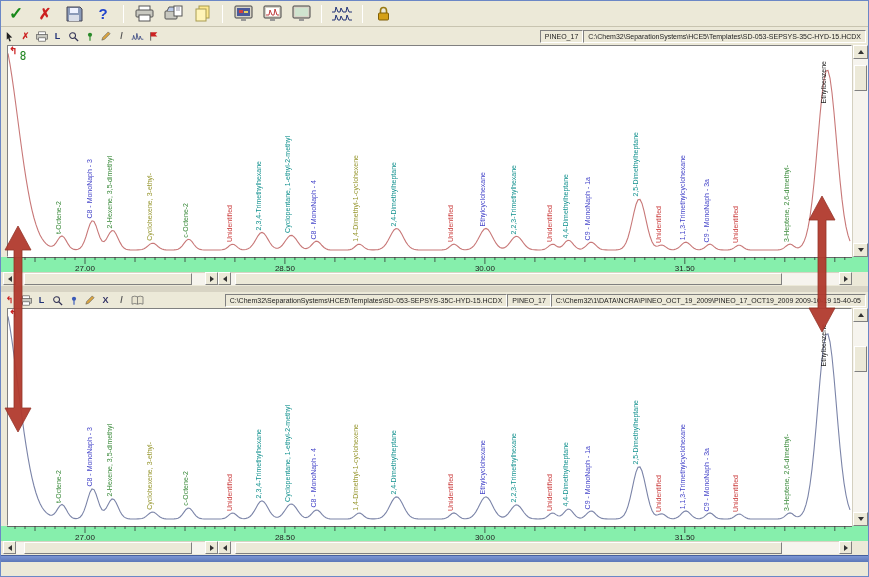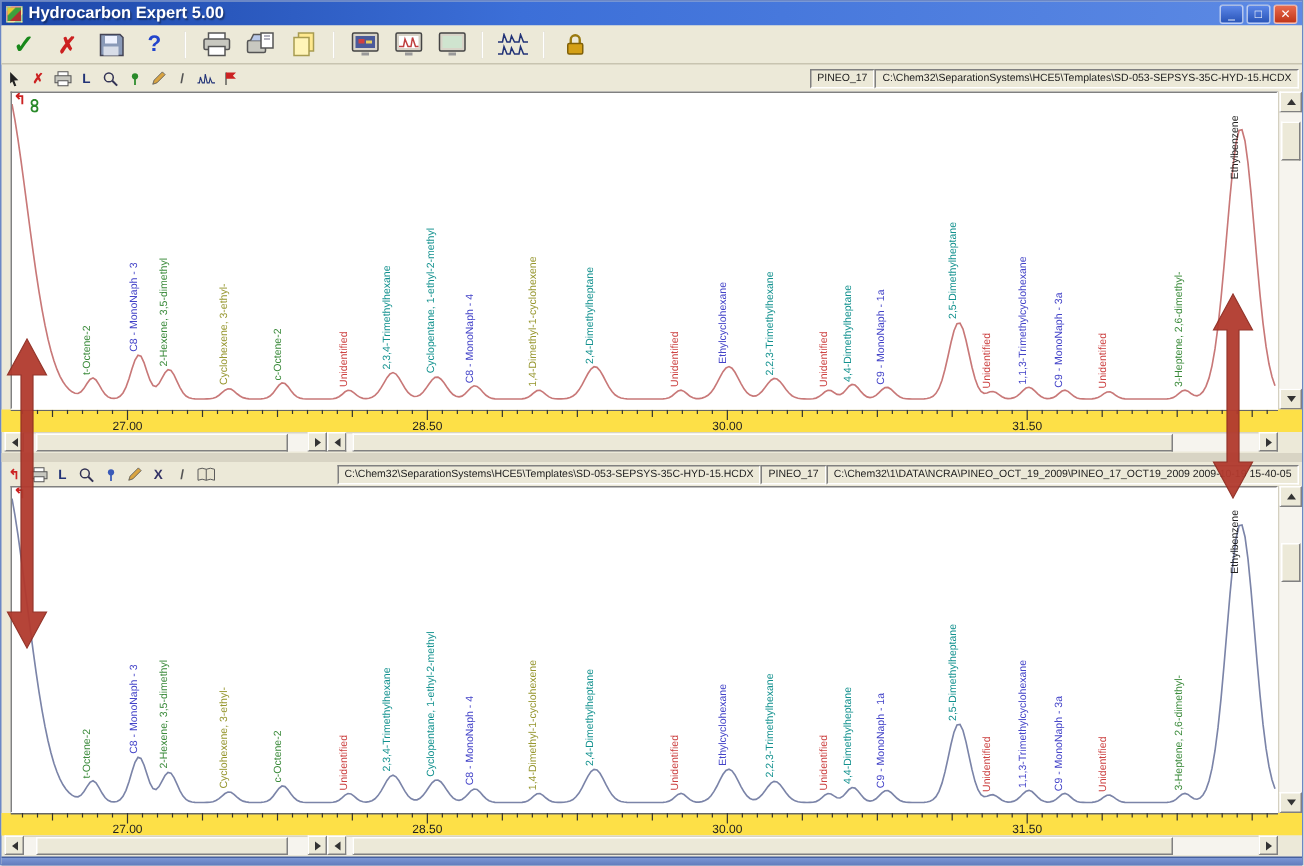--- a/index.html
+++ b/index.html
@@ -47,49 +47,40 @@
   .vscroll { width:16px; flex:0 0 16px; background:#f4f2ea; display:flex; flex-direction:column; border-left:1px solid #d4d0c0; }
   .vsb-btn { height:14px; border:1px solid; border-color:#fff #808080 #808080 #fff; background:#ece9d8; display:flex; align-items:center; justify-content:center; }
   .vsb-track { flex:1; position:relative; background:#f6f4ee; }
   .vsb-thumb { position:absolute; left:1px; right:1px; height:26px; border:1px solid; border-color:#fff #808080 #808080 #fff; background:#ece9d8; }
   .tri { width:0; height:0; display:block; }
   .tri-u { border-left:3px solid transparent; border-right:3px solid transparent; border-bottom:4px solid #333; }
   .tri-d { border-left:3px solid transparent; border-right:3px solid transparent; border-top:4px solid #333; }
   .tri-l { border-top:3px solid transparent; border-bottom:3px solid transparent; border-right:4px solid #333; }
   .tri-r { border-top:3px solid transparent; border-bottom:3px solid transparent; border-left:4px solid #333; }
 
-  .axis-row { height:15px; flex:0 0 15px; display:flex; background:#fde047; }
+  .axis-row { height:15px; flex:0 0 15px; display:flex; background:#86efac; }
   .axis-row svg { display:block; }
 
   .hscroll-row { height:14px; flex:0 0 14px; display:flex; padding-left:2px; }
   .hsb { display:flex; height:13px; }
   .sb-btn { width:13px; height:13px; border:1px solid; border-color:#fff #808080 #808080 #fff; background:#ece9d8; display:flex; align-items:center; justify-content:center; }
   .sb-track { flex:1; position:relative; background:#f6f4ee; border-top:1px solid #d8d4c4; }
   .sb-thumb { position:absolute; top:0; bottom:0; border:1px solid; border-color:#fff #808080 #808080 #fff; background:#ece9d8; }
   .sb-corner { width:16px; height:13px; background:#ece9d8; }
 
   .gapstrip { height:6px; flex:0 0 6px; background:#d8d4c4; }
   .taskbar-strip { height:7px; flex:0 0 7px; background:linear-gradient(#7c96d4,#5b77b8); border-top:1px solid #46609e; }
 
   #annotations { position:absolute; left:0; top:0; pointer-events:none; z-index:50; }
 </style>
 </head>
 <body>
 
 <div class="window">
 
-  <div class="titlebar">
-    <span class="title-icon"></span>
-    <span class="title-text">Hydrocarbon Expert 5.00</span>
-    <span class="win-btns">
-      <span class="winbtn">_</span>
-      <span class="winbtn">□</span>
-      <span class="winbtn close">✕</span>
-    </span>
-  </div>
 
   <div class="toolbar">
     <span class="tbtn">
         <span class="glyph-check">✓</span>
       </span>
     <span class="tbtn">
         <span class="glyph-x">✗</span>
       </span>
     <span class="tbtn">
         <span>

